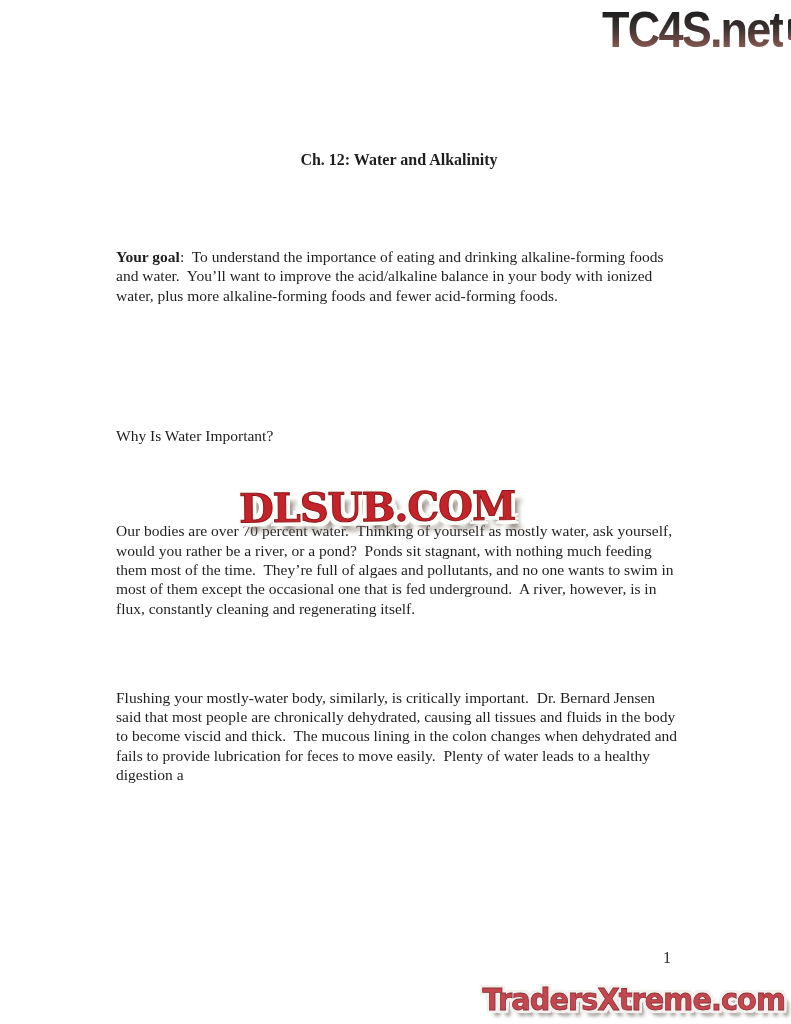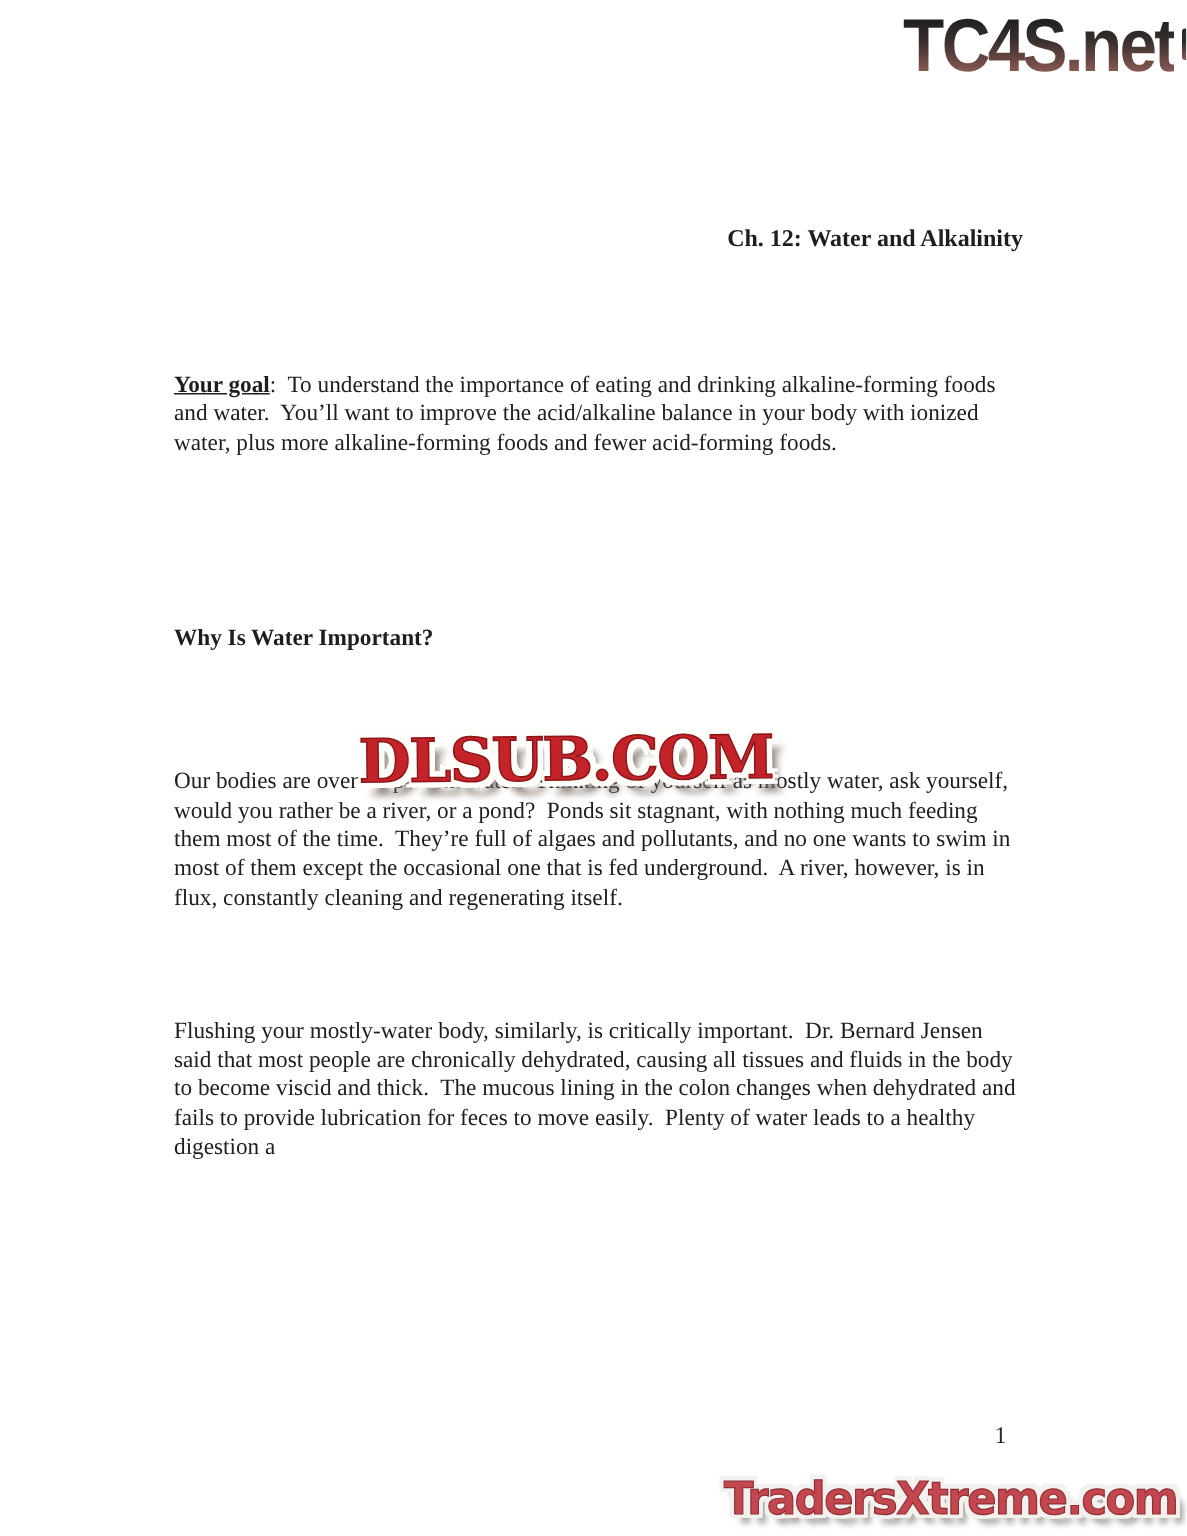--- a/index.html
+++ b/index.html
@@ -48,30 +48,30 @@
     width: 566px;
     color: #1e1e1e;
     font-size: 15.5px;
     line-height: 19.3px;
     white-space: pre-wrap;
     filter: blur(0.2px);
   }
   .doc-title {
     font-size: 16px;
     font-weight: bold;
-    text-align: right;
+    text-align: center;
     margin: 0 0 20px 0;
   }
   .content p { margin: 0 0 12px 0; }
   .sec-head-spaced {
     font-size: 15.5px;
-    font-weight: bold;
-    margin: 22px 0 18px 0;
+    font-weight: normal;
+    margin: 32px 0 18px 0;
   }
-  .lead { font-weight: bold; text-decoration: underline; }
+  .lead { font-weight: bold; }
 
   
   .watermark {
     position: absolute;
     left: 239px;
     top: 487px;
     font-family: "DejaVu Serif", serif;
     font-weight: bold;
     font-size: 40px;
     line-height: 40px;

